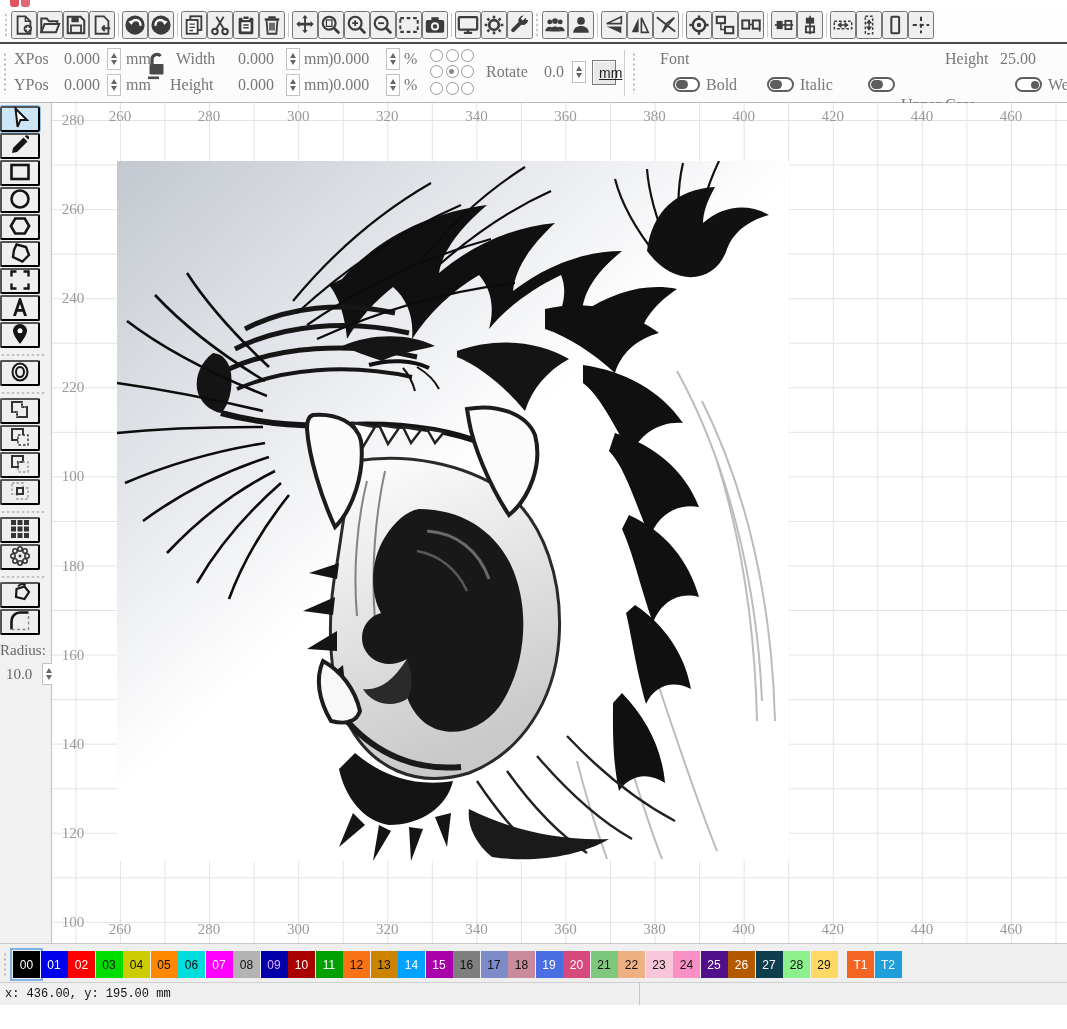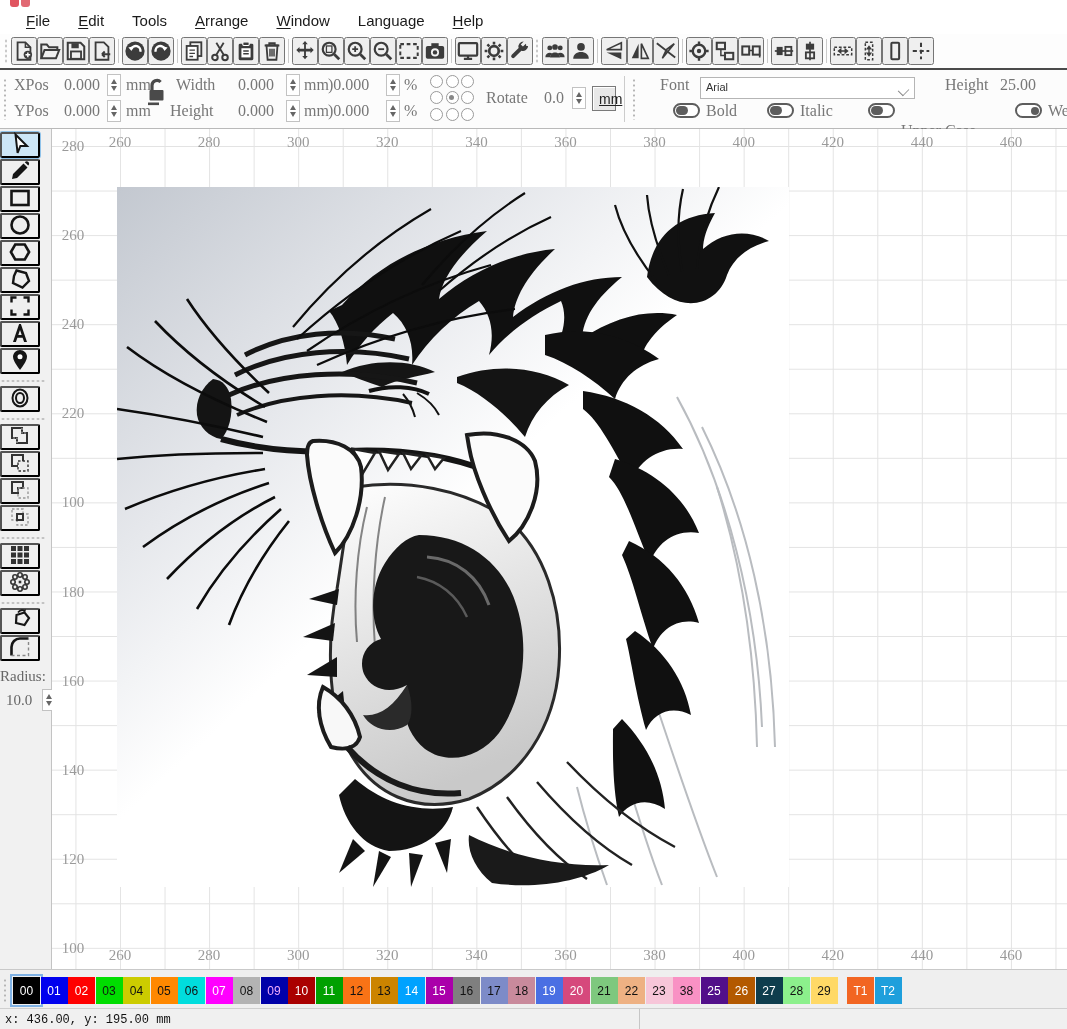--- a/index.html
+++ b/index.html
@@ -83,29 +83,20 @@
 
 <div class="app">
 
   <div class="titlebar">
     <div class="logo-frag">
         <i class="a"></i>
         <i class="b"></i>
       </div>
   </div>
 
-  <nav class="menubar" id="menubar">
-      <div class="menu-item"><u>F</u>ile</div>
-      <div class="menu-item"><u>E</u>dit</div>
-      <div class="menu-item">Tools</div>
-      <div class="menu-item"><u>A</u>rrange</div>
-      <div class="menu-item"><u>W</u>indow</div>
-      <div class="menu-item">Language</div>
-      <div class="menu-item"><u>H</u>elp</div>
-    </nav>
 
   <div class="toolbar-main" id="toolbarMain">
       <div class="drag-dots"></div>
       <button class="tbtn">
         <span>
           <svg viewBox="0 0 24 24" width="22" height="22">
             <path d="M5 2.5h8.5L19 8v13.5H5z" fill="none" stroke="#3c3c3c" stroke-width="2"></path>
             <path d="M13.5 2.5V8H19" fill="none" stroke="#3c3c3c" stroke-width="1.6"></path>
             <circle cx="16.2" cy="16.2" r="4.6" fill="#3c3c3c"></circle>
             <path d="M16.2 13.6v5.2M13.6 16.2h5.2" stroke="#fff" stroke-width="1.6"></path>
@@ -449,24 +440,20 @@
 
     <span class="pp" style="left:486px;top:17px">Rotate</span>
     <span class="pp" style="left:544px;top:17px">0.0</span>
     <span class="spin" style="left:572px;top:17px"></span>
     <button class="mm-btn">mm</button>
 
     <div class="vsep" style="left:624px"></div>
     <div class="vdots" style="left:632px"></div>
 
     <span class="pp" style="left:660px;top:4px">Font</span>
-    <div class="font-select">
-      <span class="fval">Arial</span>
-      <span class="chev"></span>
-    </div>
     <span class="pp" style="left:945px;top:4px">Height</span>
     <span class="pp" style="left:1000px;top:4px">25.00</span>
     <span id="toggleHost"><span class="toggle off" style="left: 673px;">
           <span class="knob"></span>
         </span><span class="pp toggle-label" style="left: 706px;">Bold</span><span class="toggle off" style="left: 767px;">
           <span class="knob"></span>
         </span><span class="pp toggle-label" style="left: 800px;">Italic</span><span class="toggle off" style="left: 868px;">
           <span class="knob"></span>
         </span><span class="pp toggle-label" style="left: 901px; margin-top: 20px;">Upper Case</span><span class="toggle on" style="left: 1015px;">
           <span class="knob"></span>
@@ -772,21 +759,21 @@
       <div class="swatch" style="background: rgb(0, 162, 255); color: rgb(255, 255, 255);">14</div>
       <div class="swatch" style="background: rgb(170, 0, 170); color: rgb(255, 255, 255);">15</div>
       <div class="swatch" style="background: rgb(127, 127, 127); color: rgb(17, 17, 17);">16</div>
       <div class="swatch" style="background: rgb(125, 139, 200); color: rgb(17, 17, 17);">17</div>
       <div class="swatch" style="background: rgb(201, 138, 156); color: rgb(17, 17, 17);">18</div>
       <div class="swatch" style="background: rgb(74, 111, 227); color: rgb(255, 255, 255);">19</div>
       <div class="swatch" style="background: rgb(214, 73, 124); color: rgb(255, 255, 255);">20</div>
       <div class="swatch" style="background: rgb(126, 200, 126); color: rgb(17, 17, 17);">21</div>
       <div class="swatch" style="background: rgb(238, 177, 131); color: rgb(17, 17, 17);">22</div>
       <div class="swatch" style="background: rgb(247, 198, 217); color: rgb(17, 17, 17);">23</div>
-      <div class="swatch" style="background: rgb(249, 145, 196); color: rgb(17, 17, 17);">38</div>
+      <div class="swatch" style="background: rgb(249, 145, 196); color: rgb(17, 17, 17);">24</div>
       <div class="swatch" style="background: rgb(82, 15, 138); color: rgb(255, 255, 255);">25</div>
       <div class="swatch" style="background: rgb(179, 89, 0); color: rgb(255, 255, 255);">26</div>
       <div class="swatch" style="background: rgb(14, 61, 77); color: rgb(255, 255, 255);">27</div>
       <div class="swatch" style="background: rgb(140, 240, 140); color: rgb(17, 17, 17);">28</div>
       <div class="swatch" style="background: rgb(255, 217, 102); color: rgb(17, 17, 17);">29</div>
       <div class="swatch tgap" style="background: rgb(242, 101, 34); color: rgb(255, 255, 255);">T1</div>
       <div class="swatch" style="background: rgb(30, 159, 220); color: rgb(255, 255, 255);">T2</div>
     </div>
 
   <div class="statusbar">

